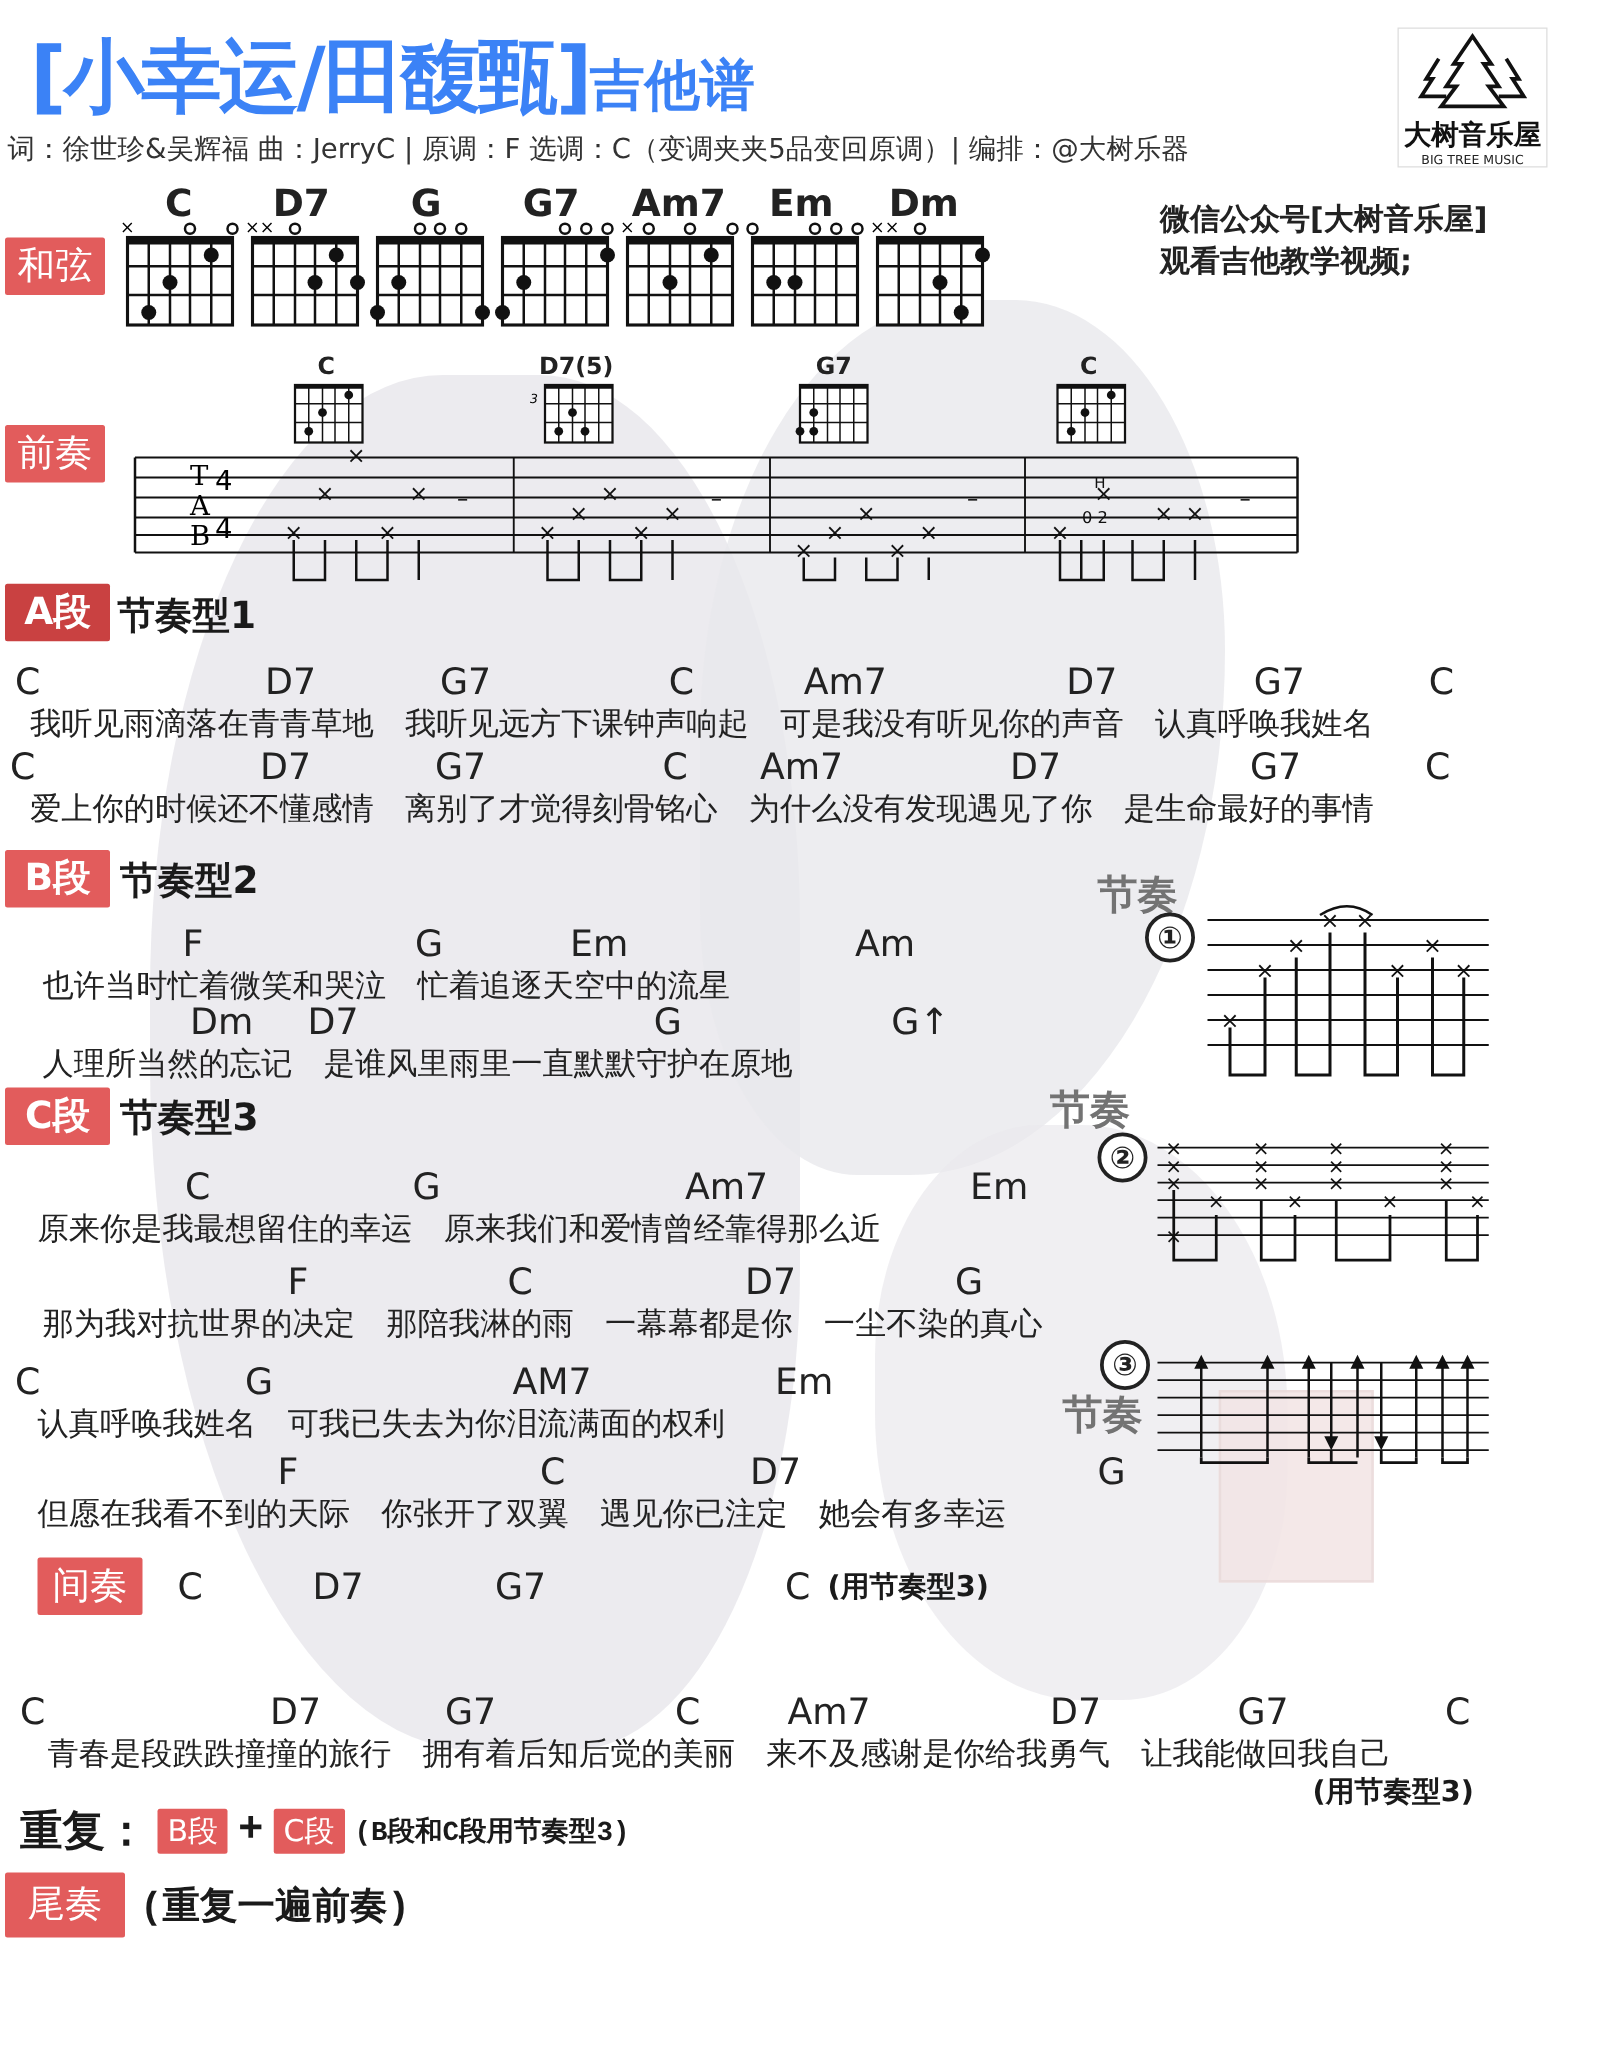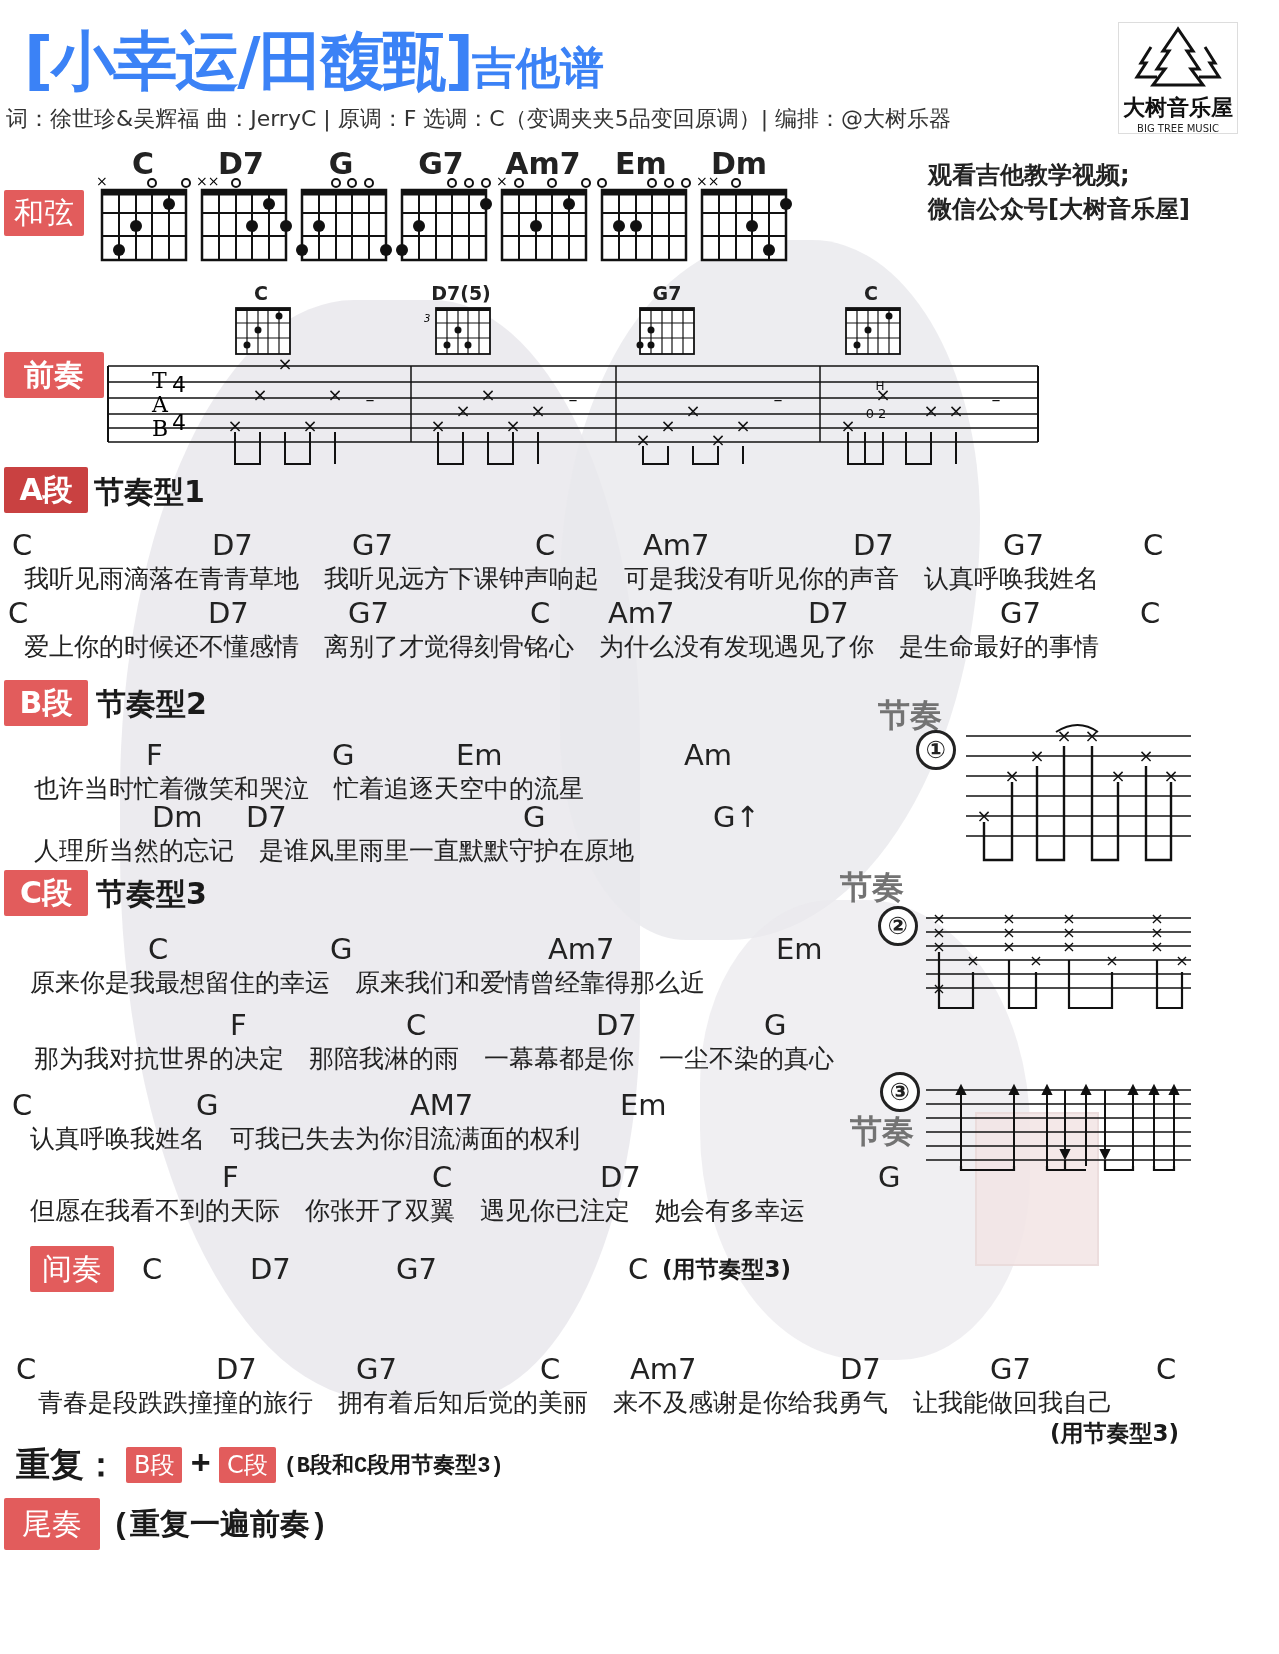--- a/index.html
+++ b/index.html
@@ -44,22 +44,22 @@
   <svg width="90" height="60" viewBox="0 0 90 60" style="margin-top:4px">
     <path d="M45 2 L30 24 L36 24 L24 42 L32 42 L20 58 L70 58 L58 42 L66 42 L54 24 L60 24 Z" fill="none" stroke="#111" stroke-width="3"></path>
     <path d="M18 20 L8 36 L13 36 L4 50 L24 50" fill="none" stroke="#111" stroke-width="3"></path>
     <path d="M72 20 L82 36 L77 36 L86 50 L66 50" fill="none" stroke="#111" stroke-width="3"></path>
   </svg>
   <div class="cn">大树音乐屋</div>
   <div class="en">BIG TREE MUSIC</div>
 </div>
 
 <div class="abs wechat">
+  <div>微信公众号[大树音乐屋]</div>
   <div>观看吉他教学视频;</div>
-  <div>微信公众号[大树音乐屋]</div>
 </div>
 
 <div class="abs tag" style="left:4px;top:190px;width:80px;height:46px;line-height:46px;font-weight:normal;">和弦</div>
 
 <div class="abs" style="left:96px;top:148px;width:720px;height:120px;">
   <div class="abs chname" style="left:2px;top:-2px;">C</div>
   <div class="abs chname" style="left:100px;top:-2px;">D7</div>
   <div class="abs chname" style="left:200px;top:-2px;">G</div>
   <div class="abs chname" style="left:300px;top:-2px;">G7</div>
   <div class="abs chname" style="left:402px;top:-2px;">Am7</div>
@@ -135,21 +135,21 @@
         <use href="#grid"></use>
       <text x="-6" y="-4" font-size="14">××</text>
         <circle cx="34" cy="-7" r="4" fill="#fff" stroke="#111" stroke-width="2"></circle>
       <circle cx="84" cy="14" r="6" fill="#111"></circle>
         <circle cx="50" cy="36" r="6" fill="#111"></circle>
         <circle cx="67" cy="60" r="6" fill="#111"></circle>
       </g>
   </svg>
 </div>
 
-<div class="abs tag" style="left:4px;top:352px;width:100px;height:46px;line-height:46px;font-weight:bold;">前奏</div>
+<div class="abs tag" style="left:4px;top:340px;width:80px;height:46px;line-height:46px;font-weight:normal;">前奏</div>
 
 <div class="abs chname small" style="left:216px;top:282px;">C</div>
 <div class="abs chname small" style="left:416px;top:282px;">D7(5)</div>
 <div class="abs chname small" style="left:622px;top:282px;">G7</div>
 <div class="abs chname small" style="left:826px;top:282px;">C</div>
 
 <svg class="abs" width="1279" height="80" style="left:0;top:300px;">
   <defs>
     <g id="mini">
       <rect x="0" y="0" width="54" height="46" fill="#fff" stroke="#111" stroke-width="1.8"></rect>

